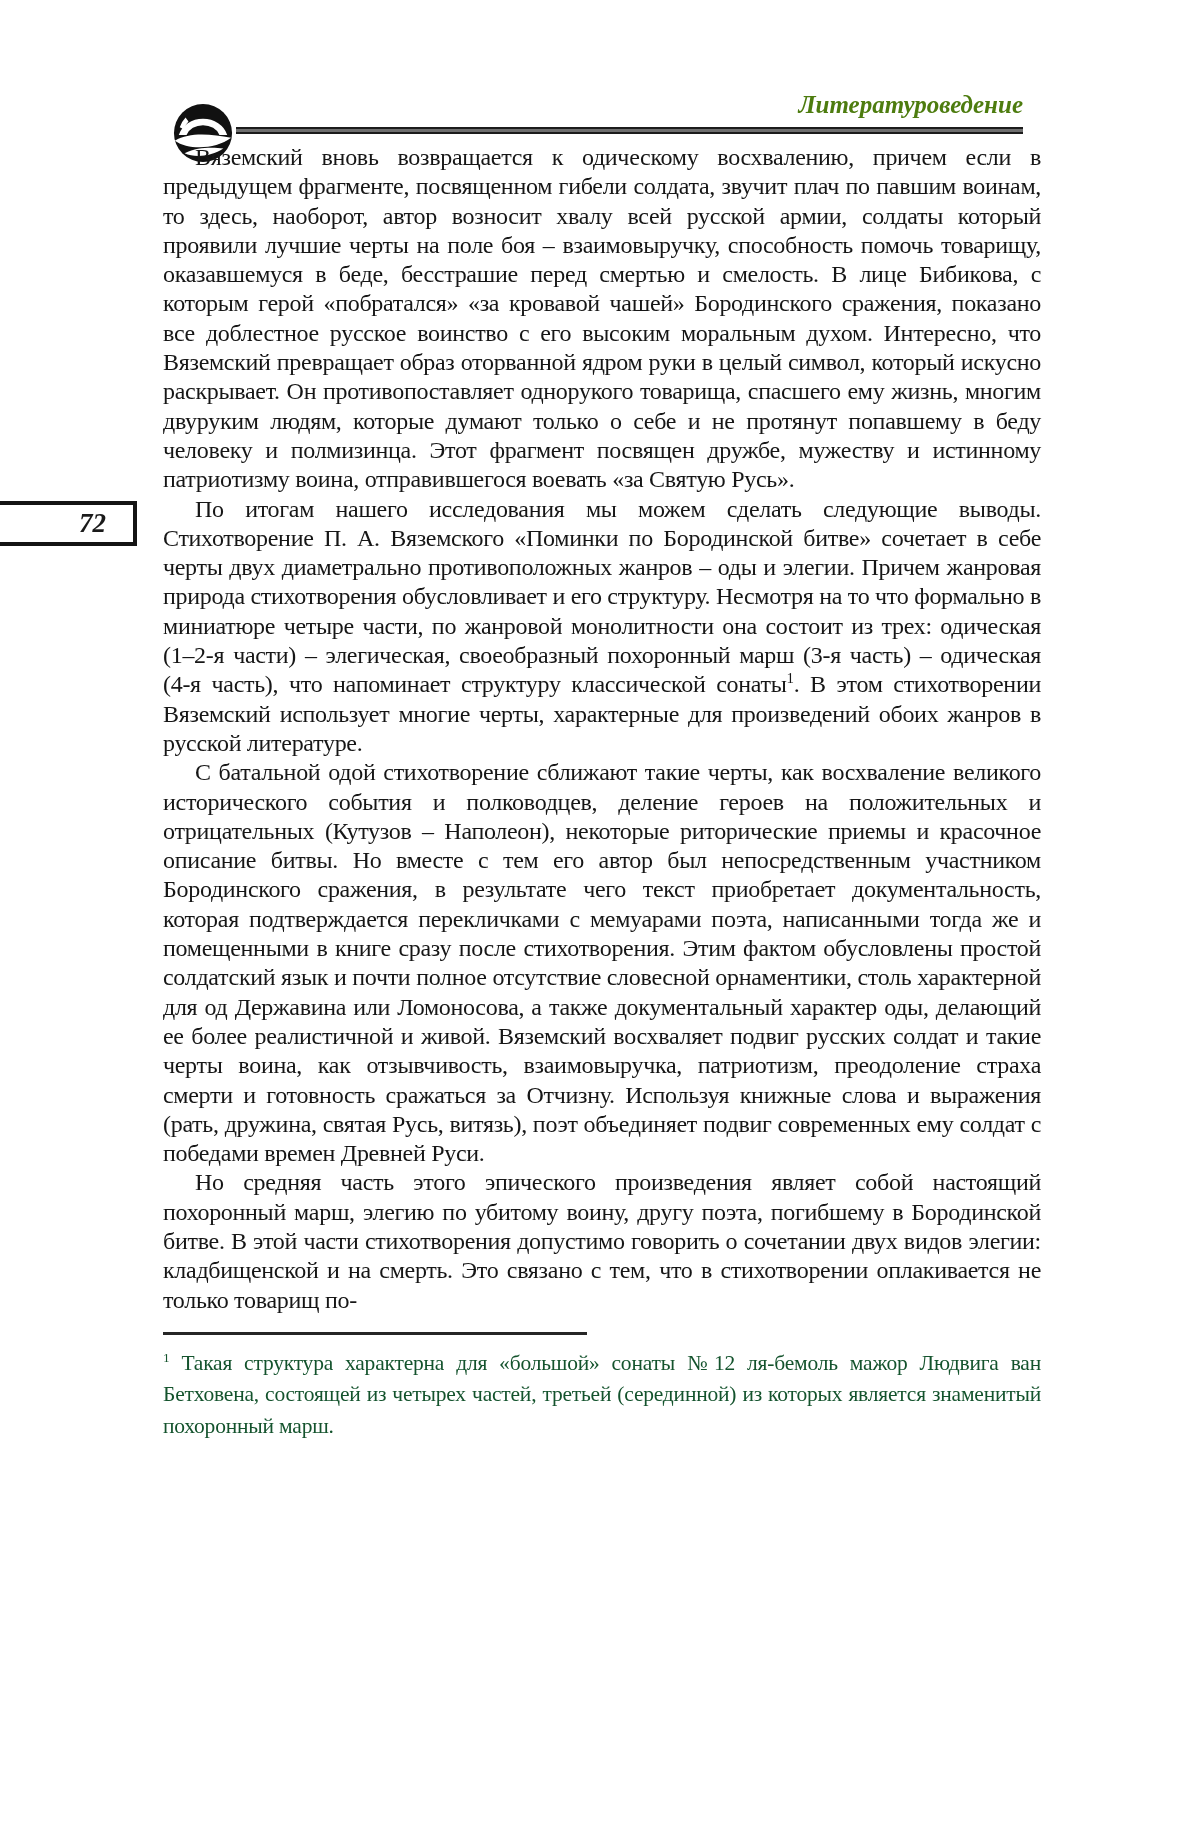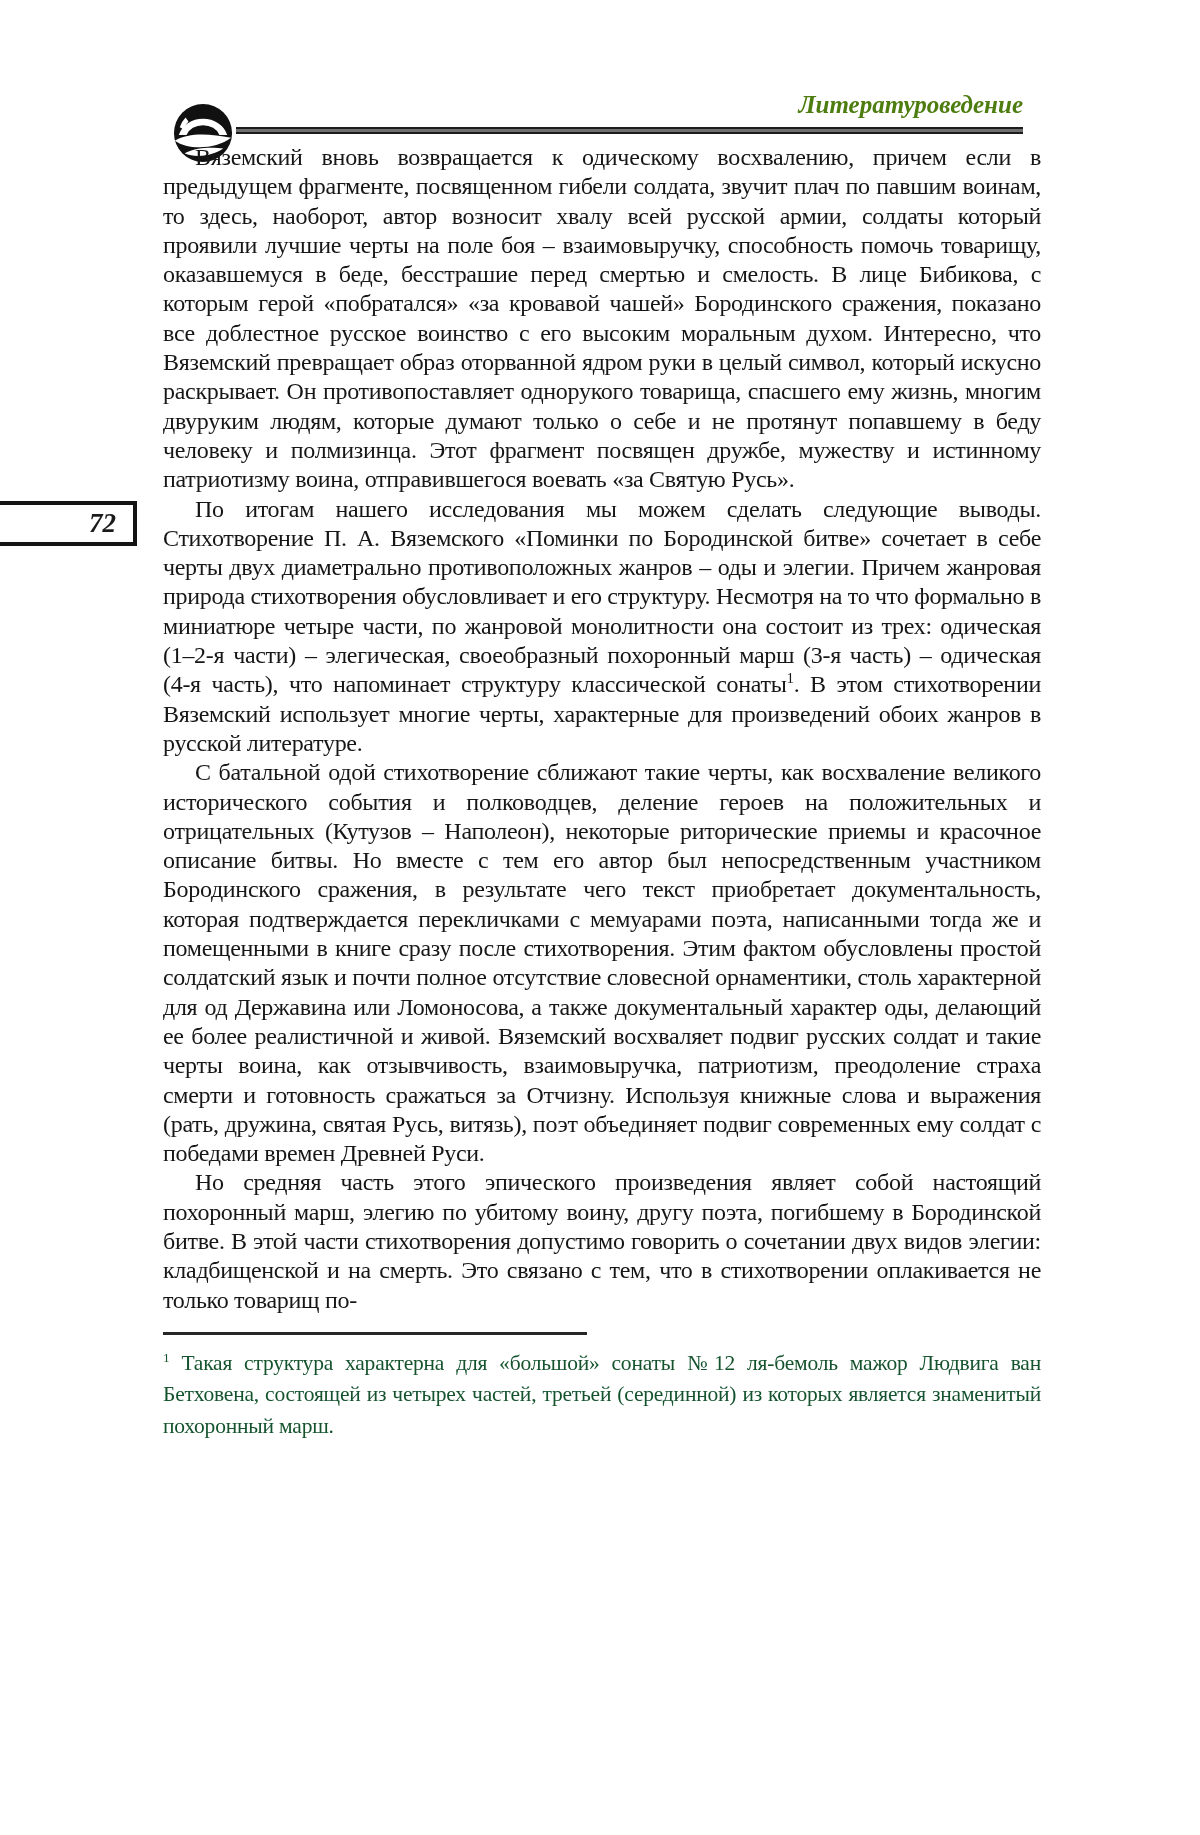--- a/index.html
+++ b/index.html
@@ -30,21 +30,21 @@
     white-space:nowrap;
     margin-left:24px;
   }
   
   .pagenum-box{
     position:absolute;left:0;top:501px;width:137px;height:45px;
     box-sizing:border-box;
     border:4px solid #141414;border-left:none;
     background:#ffffff;
     display:flex;align-items:center;justify-content:flex-end;
-    padding-right:17px;
+    padding-right:27px;
   }
   .pagenum-box .num{
     font-style:italic;font-weight:bold;font-size:27px;color:#1a1a1a;
   }
   
   .text-block{
     position:absolute;left:150px;top:143px;width:878px;margin-left:13px;
   }
   .text-block p{
     margin:0;

